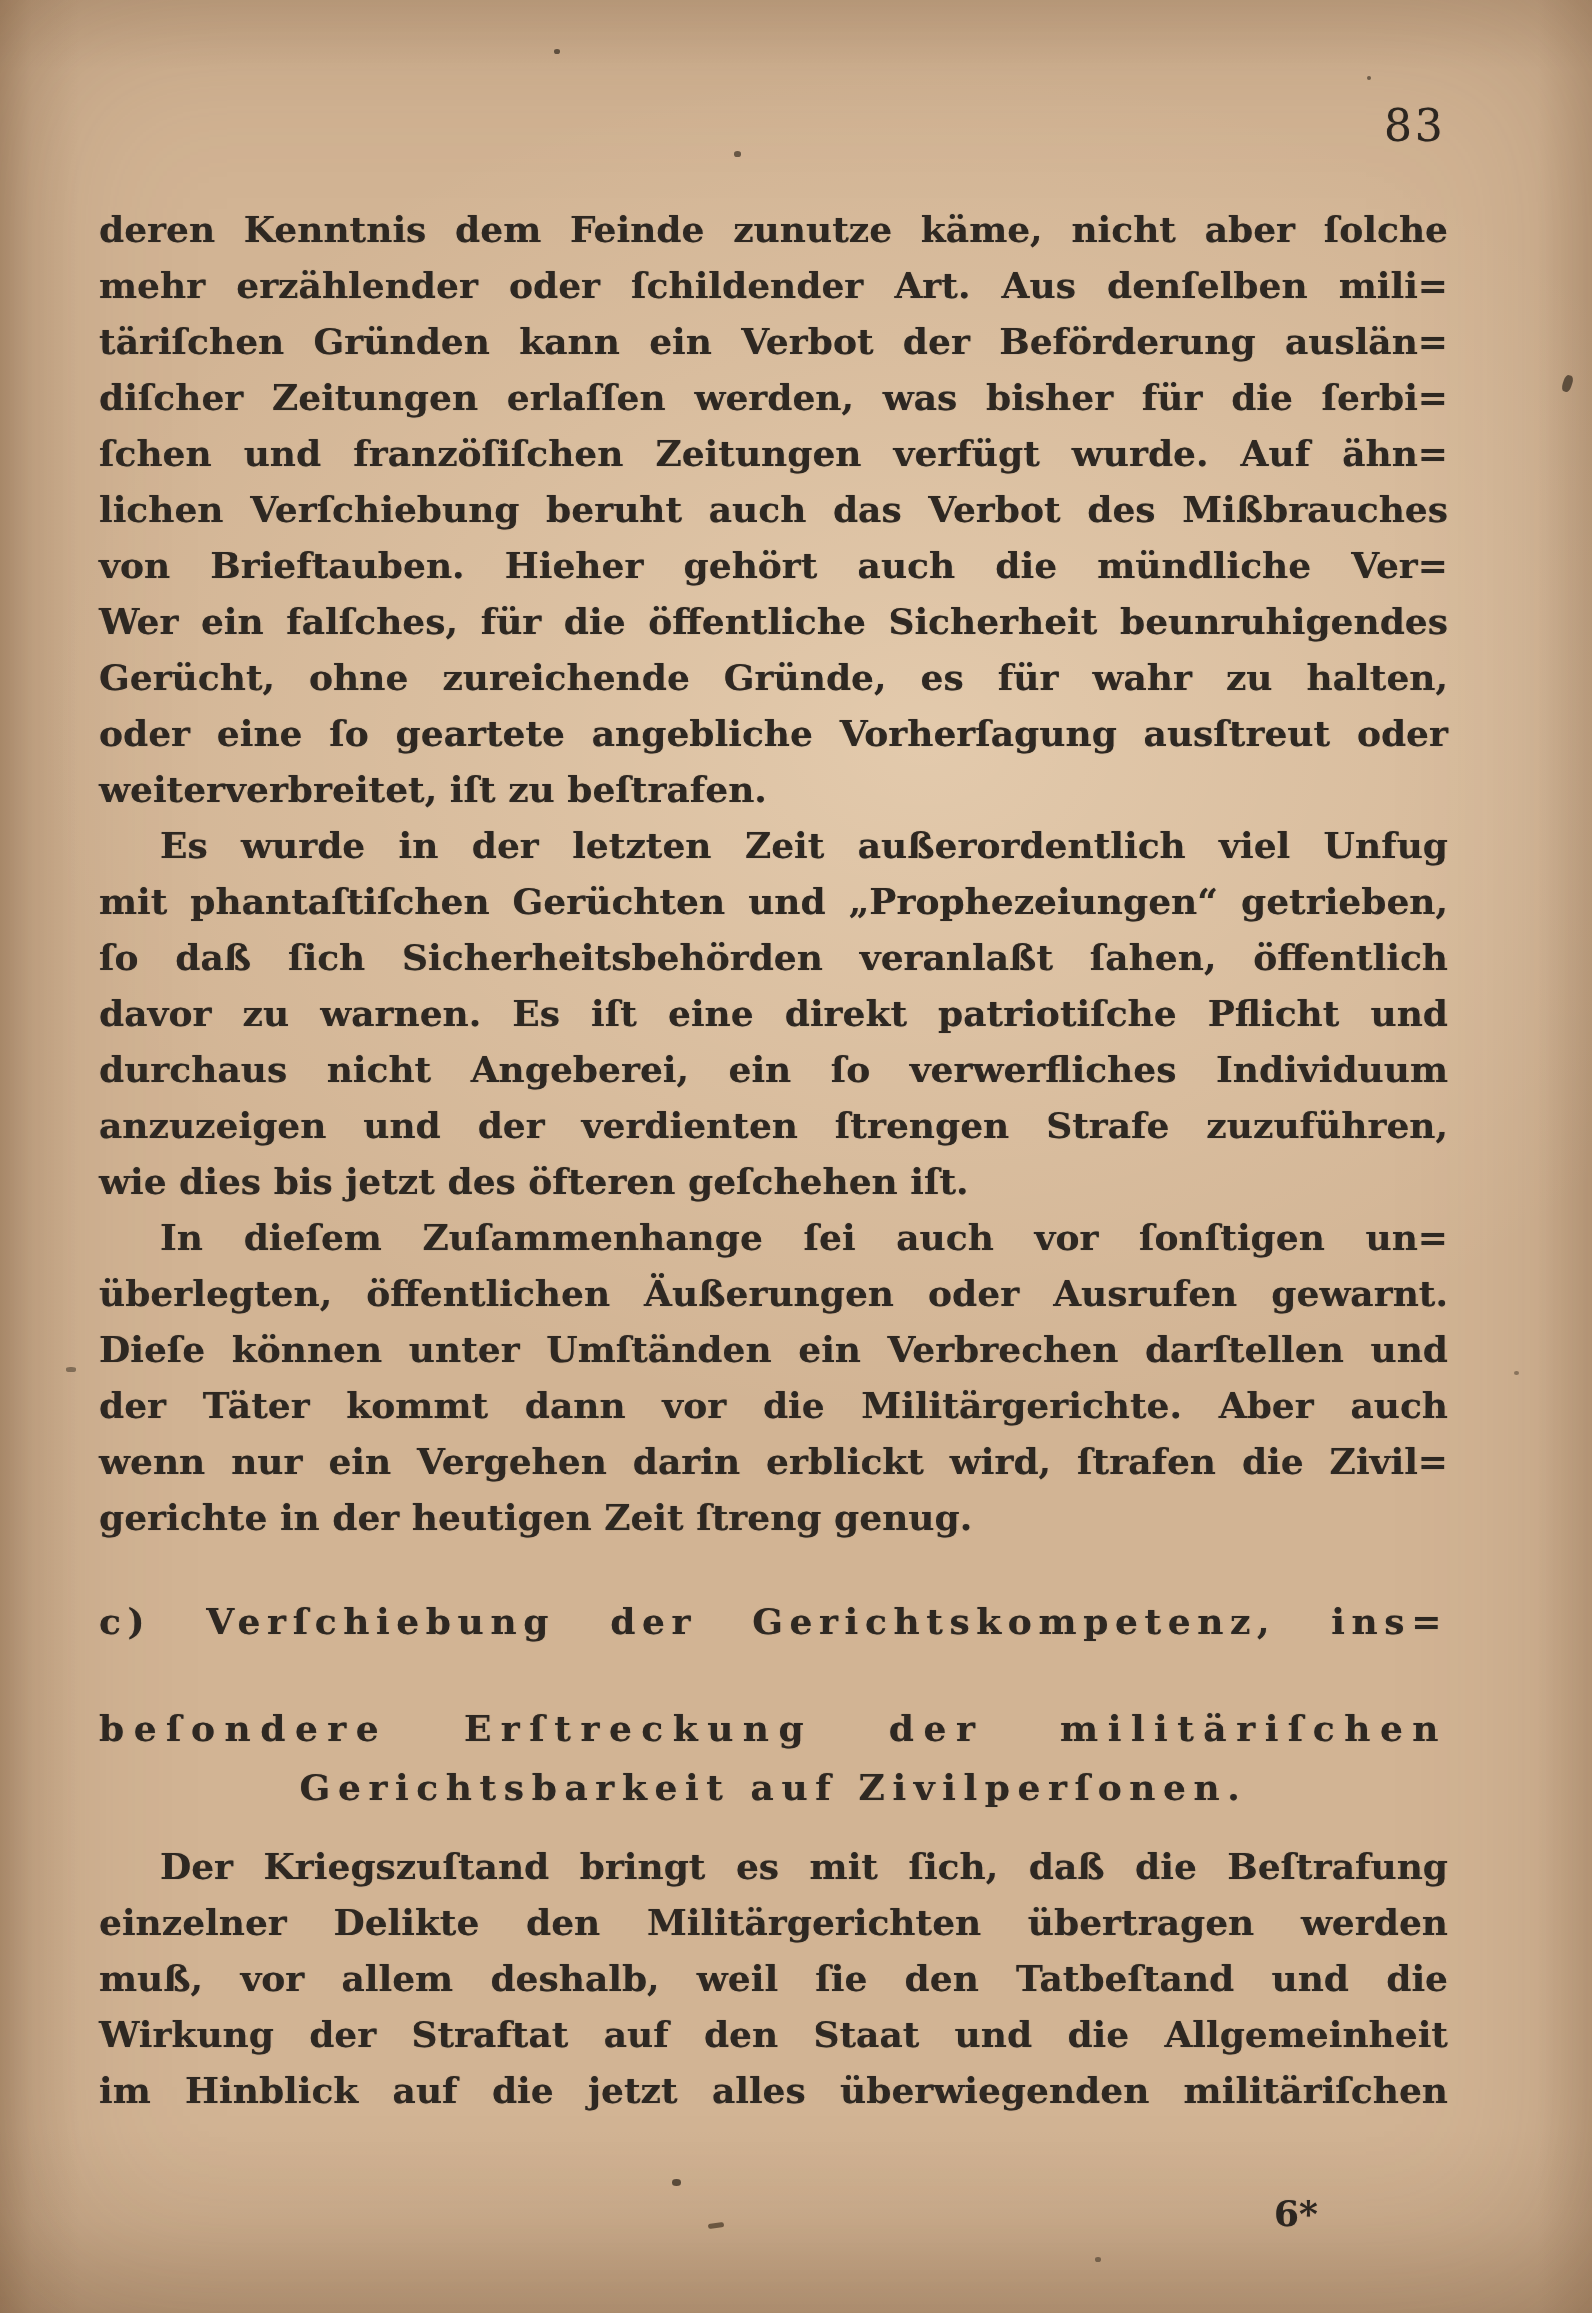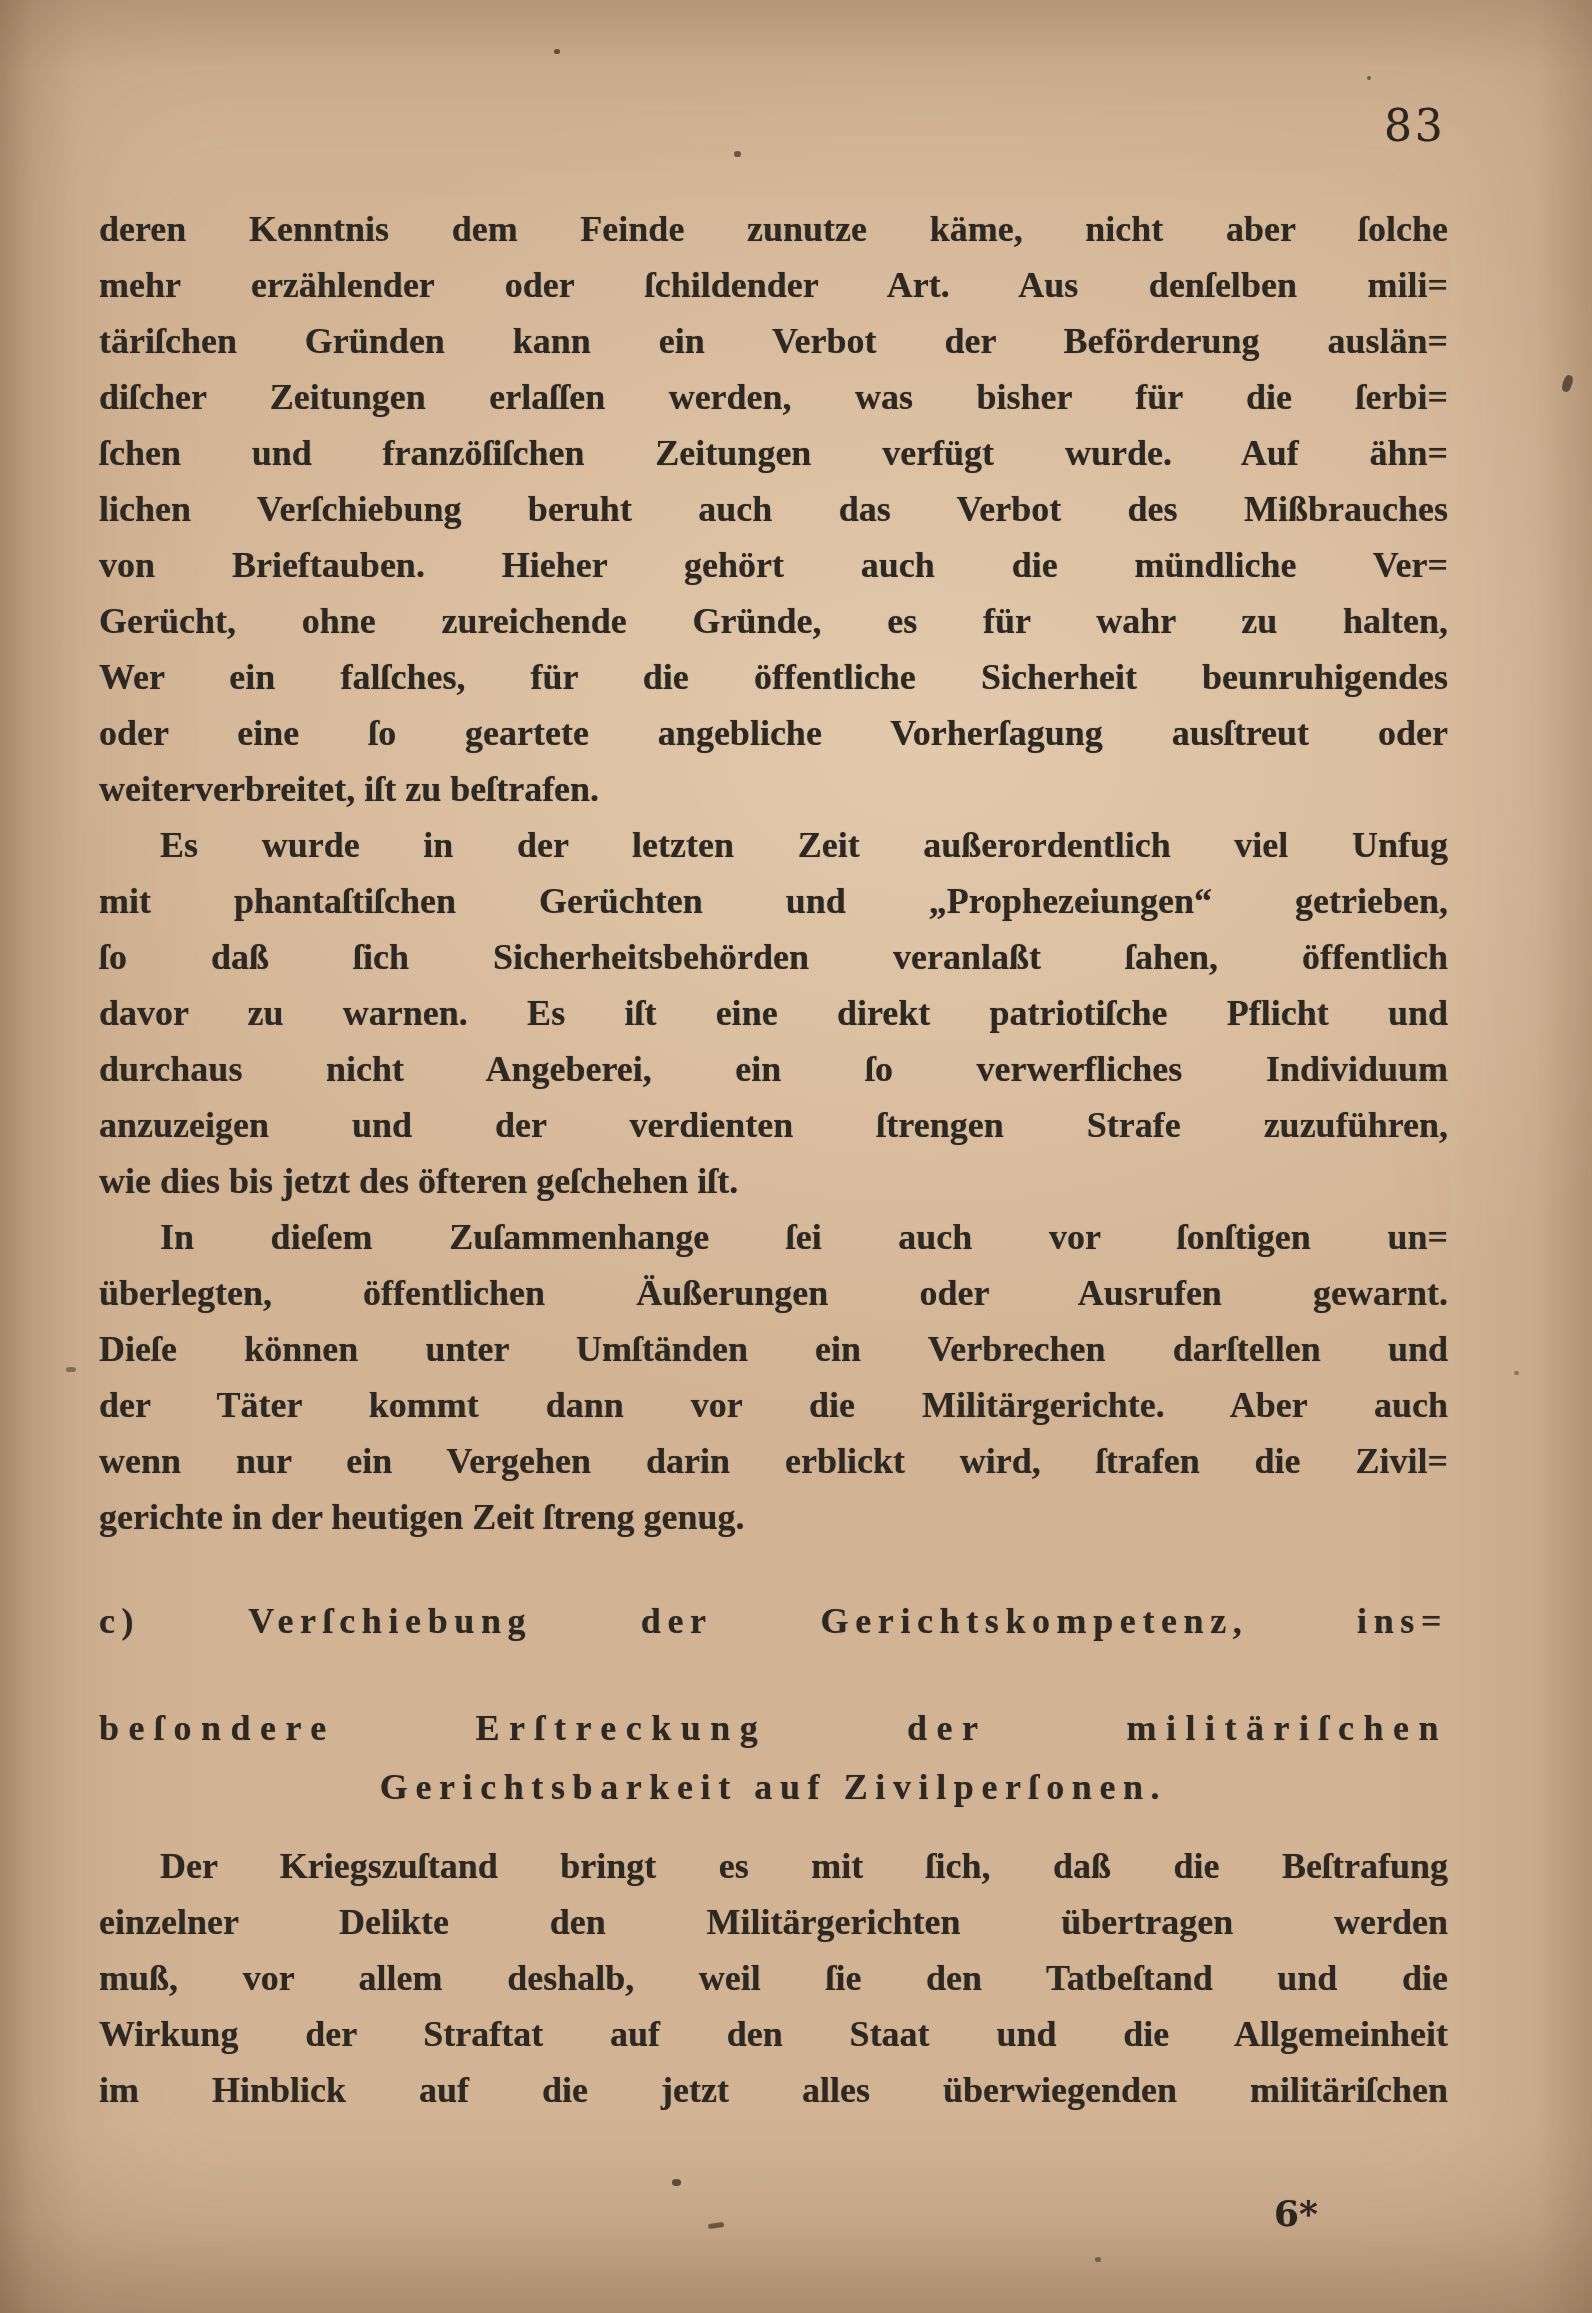--- a/index.html
+++ b/index.html
@@ -25,21 +25,20 @@
     font-size: 44px;
     letter-spacing: 2.8px;
     color: #2c2620;
     text-shadow: 0 0 0.9px rgba(44,38,32,0.45);
     margin-top: 28px;
   }
   .textblock {
     position: absolute;
     left: 99px; top: 201px;
     width: 1349px;
-    font-family: Liberation Serif, serif;
   }
   .ln {
     font-size: 36px;
     font-weight: 700;
     line-height: 56px;
     height: 56px;
     text-align: justify;
     text-align-last: justify;
     text-justify: inter-word;
     text-shadow: 0 0 0.9px rgba(46,40,34,0.5);
@@ -96,22 +95,22 @@
   <div class="textblock">
 
     <div class="para">
       <div class="ln">deren Kenntnis dem Feinde zunutze käme, nicht aber ſolche</div>
       <div class="ln">mehr erzählender oder ſchildender Art. Aus denſelben mili=</div>
       <div class="ln">täriſchen Gründen kann ein Verbot der Beförderung auslän=</div>
       <div class="ln">diſcher Zeitungen erlaſſen werden, was bisher für die ſerbi=</div>
       <div class="ln">ſchen und franzöſiſchen Zeitungen verfügt wurde. Auf ähn=</div>
       <div class="ln">lichen Verſchiebung beruht auch das Verbot des Mißbrauches</div>
       <div class="ln">von Brieftauben. Hieher gehört auch die mündliche Ver=</div>
+      <div class="ln">Wer ein falſches, für die öffentliche Sicherheit beunruhigendes</div>
       <div class="ln">Gerücht, ohne zureichende Gründe, es für wahr zu halten,</div>
-      <div class="ln">Wer ein falſches, für die öffentliche Sicherheit beunruhigendes</div>
       <div class="ln">oder eine ſo geartete angebliche Vorherſagung ausſtreut oder</div>
       <div class="ln end">weiterverbreitet, iſt zu beſtrafen.</div>
     </div>
 
     <div class="para">
       <div class="ln ind">Es wurde in der letzten Zeit außerordentlich viel Unfug</div>
       <div class="ln">mit phantaſtiſchen Gerüchten und „Prophezeiungen“ getrieben,</div>
       <div class="ln">ſo daß ſich Sicherheitsbehörden veranlaßt ſahen, öffentlich</div>
       <div class="ln">davor zu warnen. Es iſt eine direkt patriotiſche Pflicht und</div>
       <div class="ln">durchaus nicht Angeberei, ein ſo verwerfliches Individuum</div>

